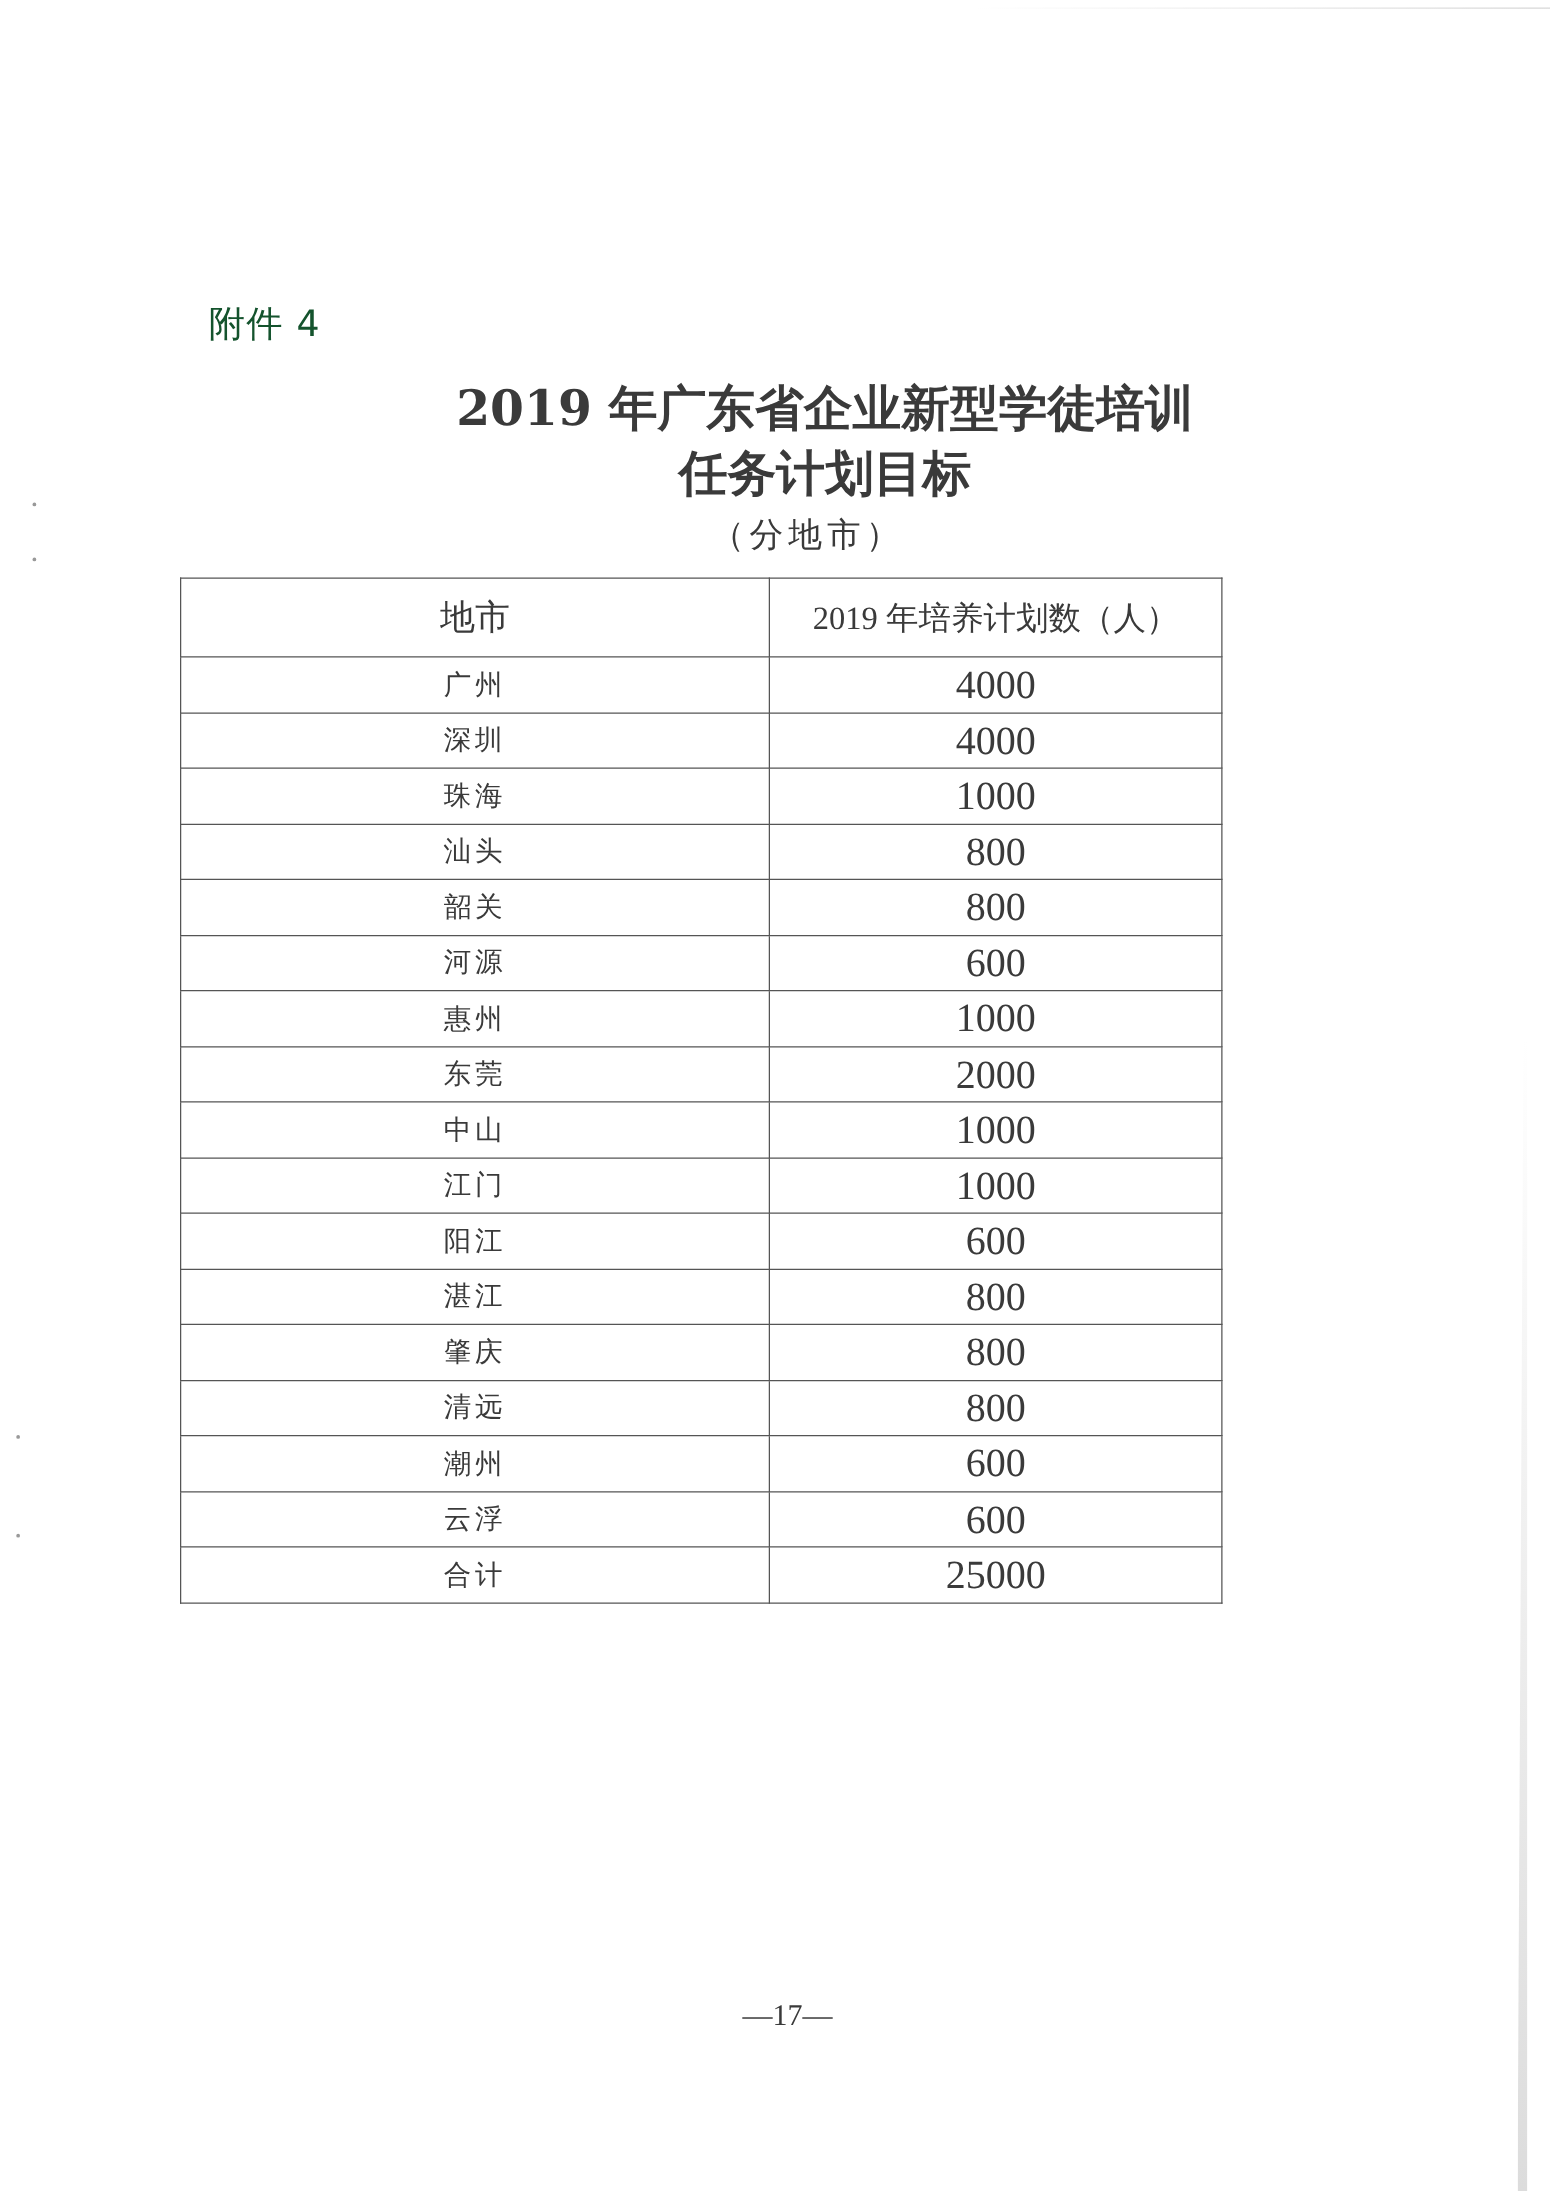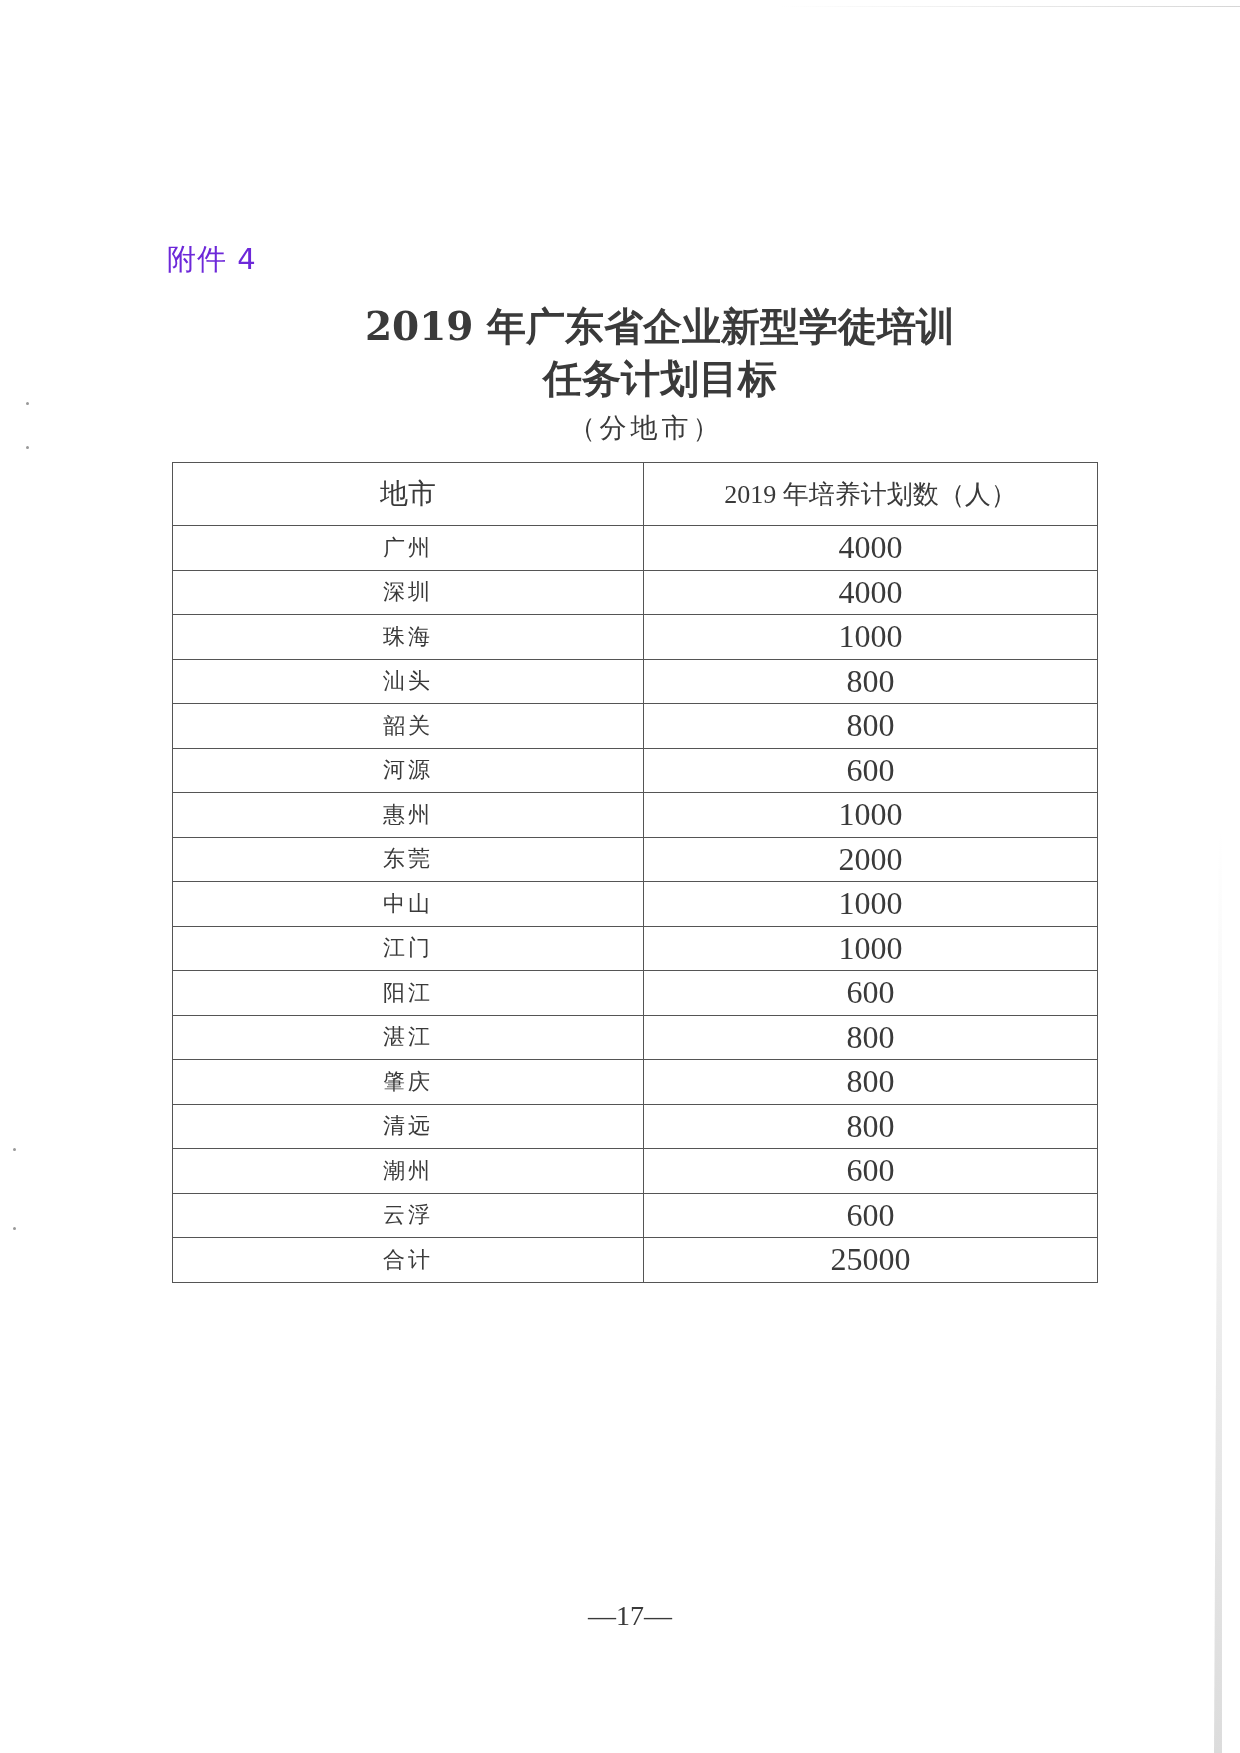--- a/index.html
+++ b/index.html
@@ -16,37 +16,37 @@
     .edge-right {
       position: absolute; top: 830px; left: 1214px; width: 8px; height: 923px;
       background: linear-gradient(to bottom, rgba(220,220,220,0), #dcdcdc);
       clip-path: polygon(60% 0, 100% 0, 100% 100%, 0 100%);
     }
     .speck { position: absolute; width: 3px; height: 3px; background: #999; border-radius: 50%; }
 
     .attachment {
       position: absolute; left: 167px; top: 240px;
       font-family: "DejaVu Sans", "Liberation Sans", sans-serif;
-      font-size: 29px; color: #6d28d9; letter-spacing: 1px;
+      font-size: 29px; color: #14532d; letter-spacing: 1px;
     }
     .title {
       position: absolute; left: 0; width: 1240px; text-align: center;
       font-family: "DejaVu Serif", "Liberation Serif", serif;
       font-weight: bold; color: #3a3a3a;
     }
     .title-1 { top: 300px; font-size: 39px; left: 40px; }
     .title-2 { top: 352px; font-size: 39px; left: 40px; }
     .subtitle {
       position: absolute; top: 410px; left: 0; width: 1240px; text-align: center;
       font-size: 27px; color: #3a3a3a; letter-spacing: 4px; padding-left: 52px; box-sizing: border-box;
     }
 
     table.plan {
-      position: absolute; left: 172px; top: 462px;
-      width: 926px; border-collapse: collapse;
+      position: absolute; left: 144px; top: 462px;
+      width: 834px; border-collapse: collapse;
       font-family: "Liberation Serif", "DejaVu Serif", serif;
       color: #3a3a3a;
     }
     table.plan th, table.plan td {
       border: 1.5px solid #555;
       text-align: center; padding: 0;
     }
     table.plan th {
       height: 62px; font-weight: normal; font-size: 28px;
       font-family: "DejaVu Sans", "Liberation Sans", sans-serif;
@@ -55,21 +55,21 @@
     table.plan td { height: 43.5px; font-size: 23px; }
     table.plan td.city {
       font-family: "DejaVu Sans", "Liberation Sans", sans-serif;
       font-size: 22px; letter-spacing: 3px; width: 470px;
     }
     table.plan td.val { font-size: 32px; }
 
     .page-number {
       position: absolute; top: 1600px; left: 0; width: 1240px; text-align: center;
       font-family: "Liberation Serif", "DejaVu Serif", serif;
-      font-size: 28px; color: #3a3a3a; padding-left: 20px; box-sizing: border-box;
+      font-size: 24px; color: #3a3a3a; padding-left: 20px; box-sizing: border-box;
     }
   </style>
 </head>
 <body>
 
 <div class="edge-top"></div>
 <div class="edge-right"></div>
 <div class="speck" style="left:26px;top:402px"></div>
 <div class="speck" style="left:26px;top:446px"></div>
 <div class="speck" style="left:13px;top:1148px"></div>

